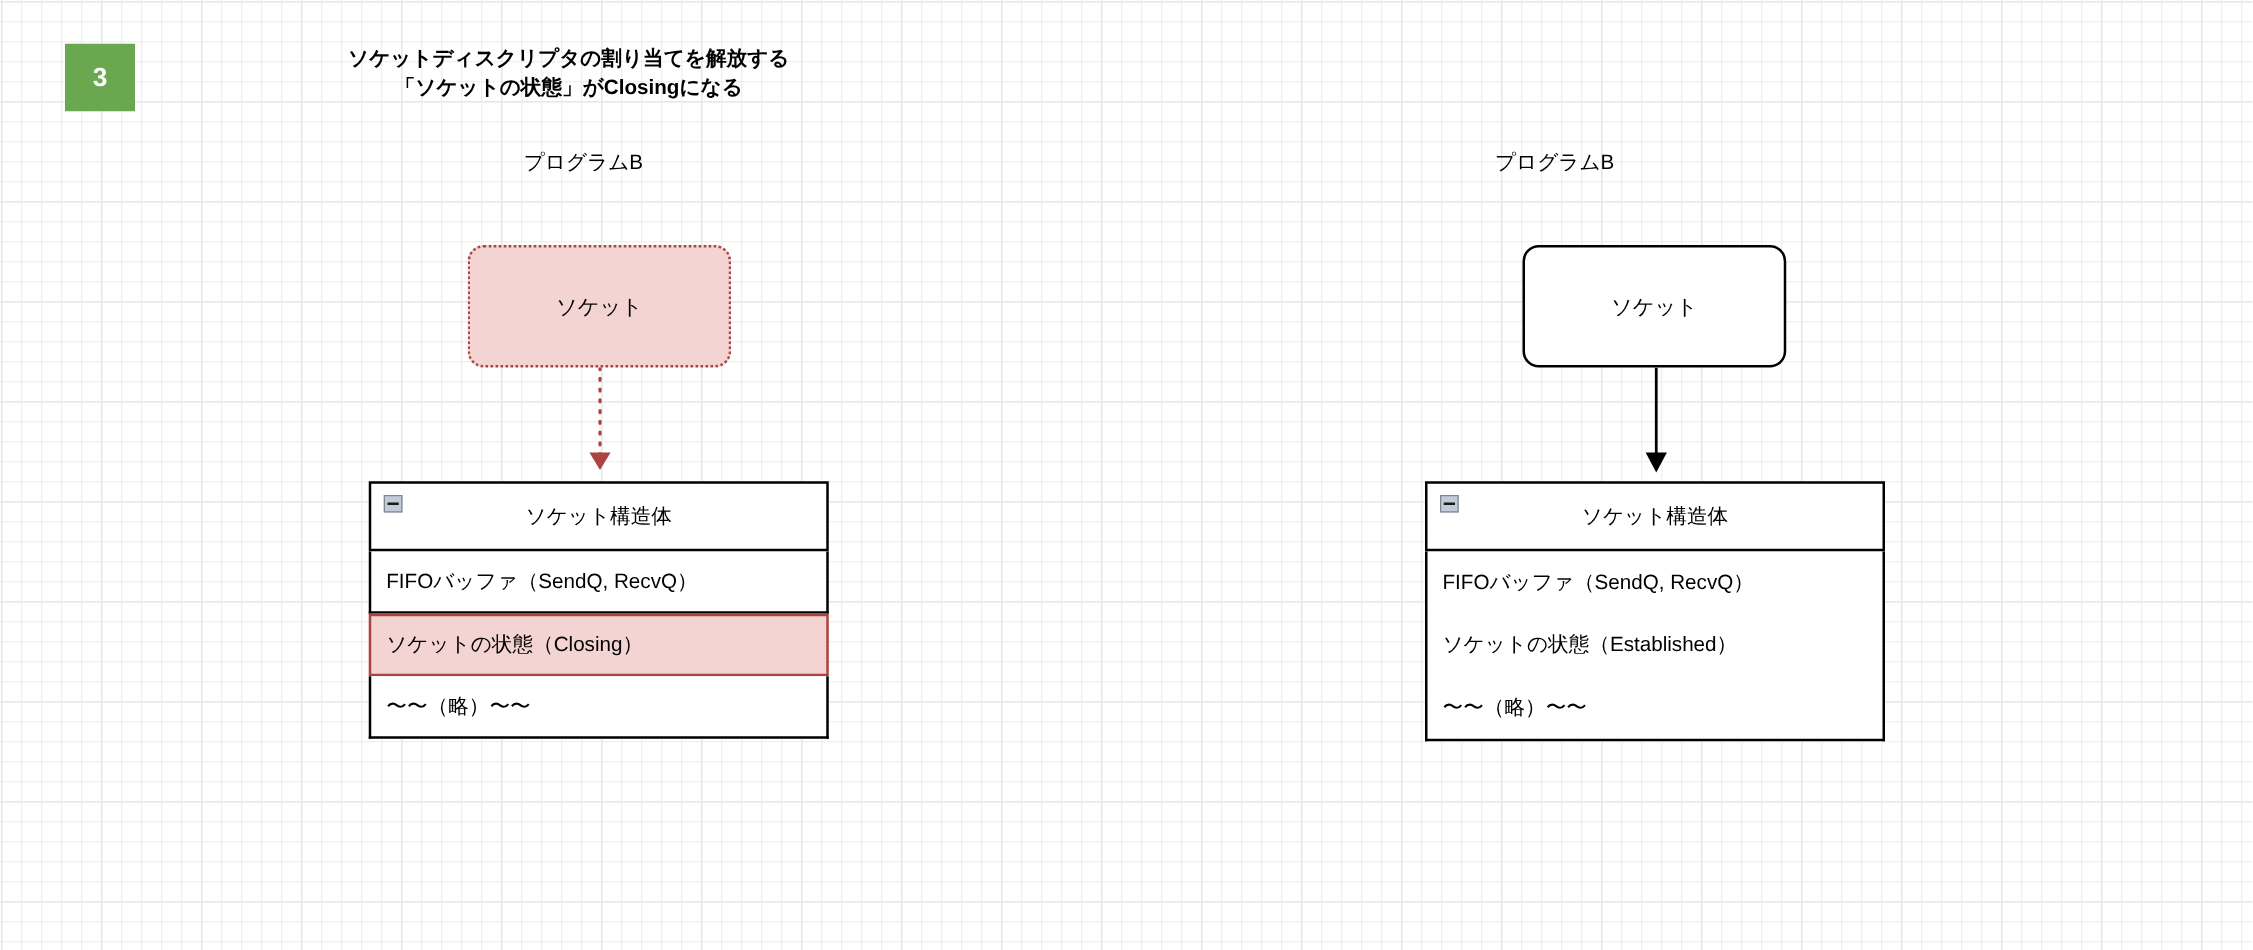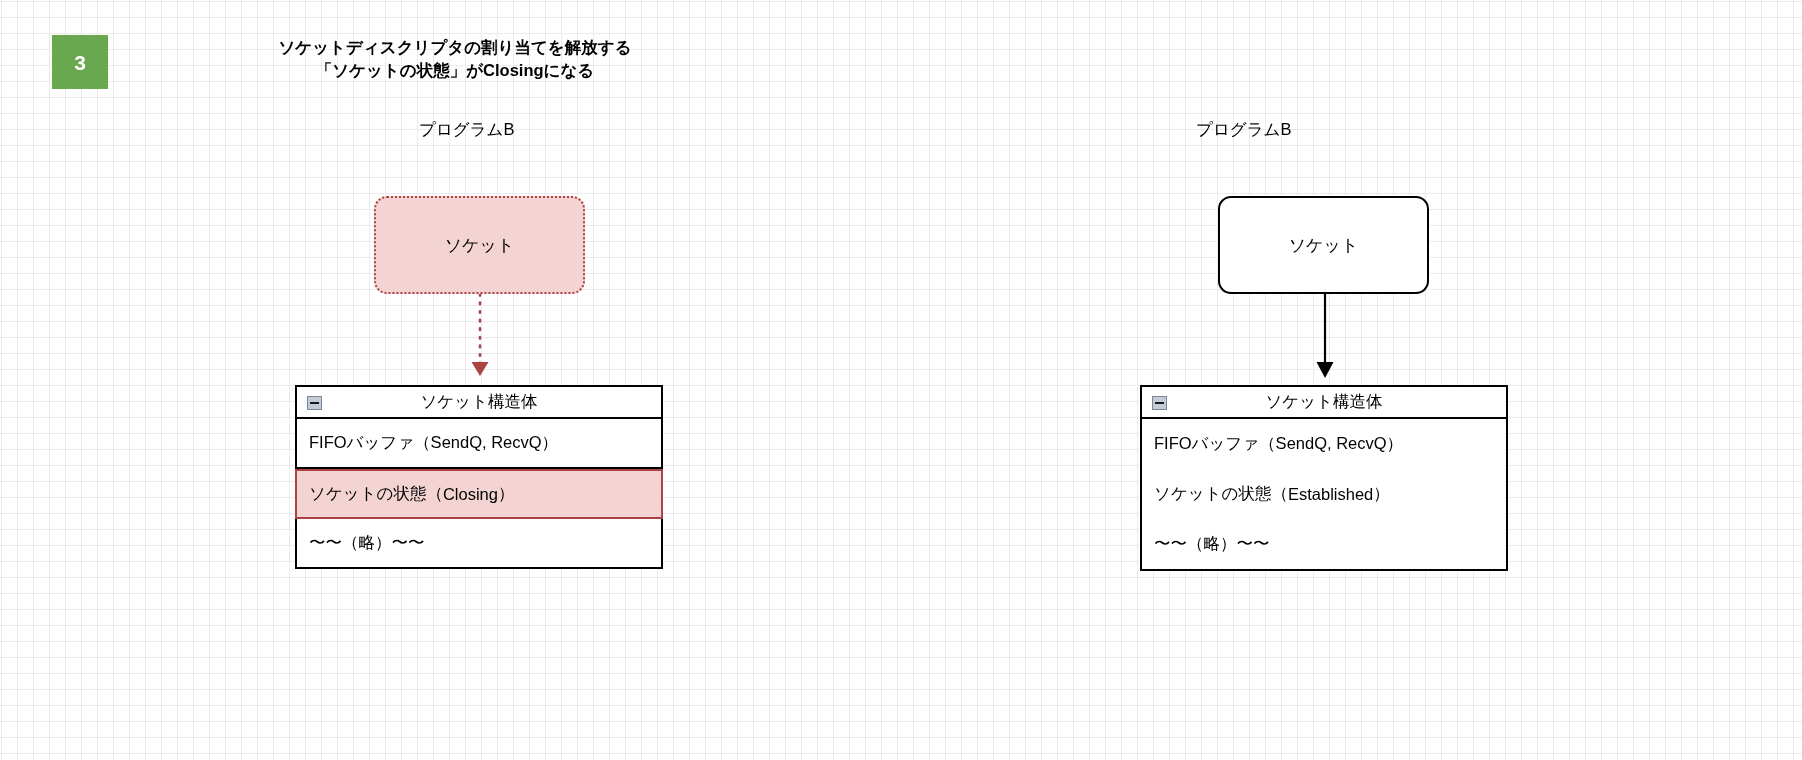--- a/index.html
+++ b/index.html
@@ -106,21 +106,21 @@
     position: absolute;
     box-sizing: border-box;
     background: #ffffff;
     font-size: 16.5px;
   }
   .struct.left-struct  { left: 295px;  top: 385px; width: 368px; }
   .struct.right-struct { left: 1140px; top: 385px; width: 368px; }
 
   .struct-head {
     position: relative;
-    height: 34px;
+    height: 56px;
     border: 2px solid #000000;
     display: flex;
     align-items: center;
     justify-content: center;
     background: #ffffff;
     box-sizing: border-box;
   }
   .collapse-icon {
     position: absolute;
     left: 10px;

